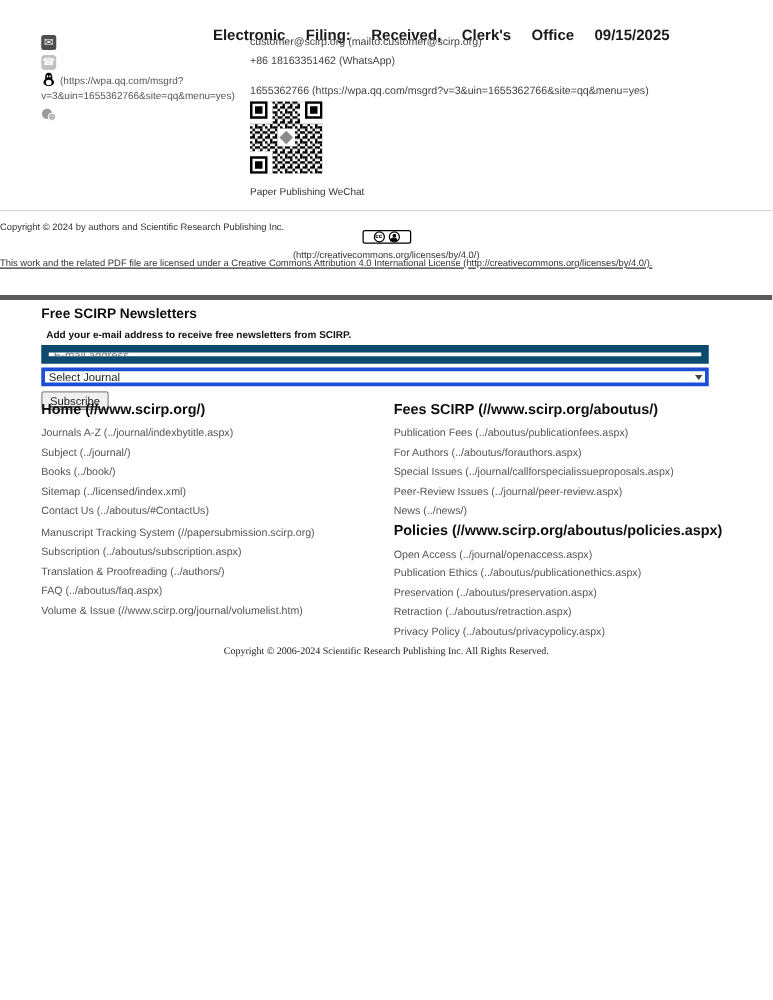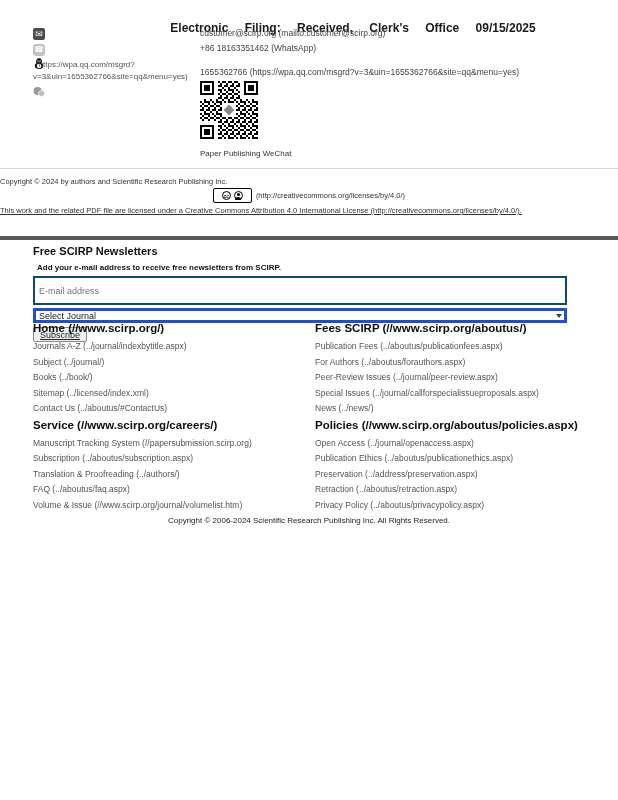--- a/index.html
+++ b/index.html
@@ -11,71 +11,71 @@
          font-size:12px;font-weight:700;word-spacing:13px;color:#1a1a1a;white-space:nowrap;padding-left:44px;}
 
   
   .contact-left{position:absolute;left:33px;top:27px;width:175px;height:75px;font-size:8px;color:#555;}
   .ci{position:absolute;display:inline-flex;align-items:center;justify-content:center;
       width:12px;height:12px;line-height:12px;}
   .ci.email{left:0;top:1px;background:#4d4d4d;border-radius:2px;color:#fff;font-size:9px;}
   .ci.wa{left:0;top:17px;background:#c2c2c2;border-radius:3px;color:#fff;font-size:8px;}
   .ci.qq{left:0;top:30px;}
   .ci.wx{left:0;top:59px;}
-  .qq-t1{position:absolute;left:3px;top:33px;white-space:nowrap;}
+  .qq-t1{position:absolute;left:15px;top:33px;white-space:nowrap;}
   .qq-t2{position:absolute;left:0;top:45px;white-space:nowrap;}
 
   .contact-right{position:absolute;left:200px;top:28px;width:412px;font-size:8.5px;color:#444;}
   .cr-line{position:absolute;left:0;white-space:nowrap;}
   .cr-1{top:0;}
   .cr-2{top:15px;}
   .cr-3{top:39px;text-align:center;}
   .qr{position:absolute;left:0;top:53px;}
   .qr-caption{position:absolute;left:0;top:121px;font-size:8px;color:#333;white-space:nowrap;}
 
   .rule{position:absolute;top:168px;left:0;width:100%;border-top:1px solid #d9d9d9;}
 
   
   .license{position:absolute;top:177px;left:0;width:100%;text-align:left;font-size:7.5px;color:#333;}
-  .cc-row{margin-top:2px;display:flex;justify-content:center;align-items:center;gap:4px;height:15px;}
+  .cc-row{margin-top:2px;display:flex;justify-content:center;align-items:center;gap:4px;height:15px;flex-direction:column;}
   .cc-badge{display:inline-flex;align-items:center;justify-content:center;gap:3px;
             width:37px;height:13px;border:1px solid #000;border-radius:2px;background:#fff;}
   .cc-circ{display:inline-flex;align-items:center;justify-content:center;width:9px;height:9px;
            border:1px solid #000;border-radius:50%;font-size:5px;font-weight:700;color:#000;box-sizing:border-box;}
   .person{position:relative;width:3px;height:3px;border-radius:50%;background:#000;top:-1px;}
   .person::after{content:"";position:absolute;top:3.5px;left:-1.5px;width:6px;height:3px;
                  border-radius:3px 3px 0 0;background:#000;}
   .lic-3{margin-top:3px;text-decoration:underline;}
 
   .darkbar{position:absolute;top:236px;left:0;width:100%;height:4px;background:#5a5a5a;}
 
   
   .newsletter{position:absolute;left:33px;top:245px;width:534px;}
   .nl-title{font-size:11px;font-weight:700;color:#0f0f0f;}
   .nl-sub{font-size:8px;font-weight:700;margin:6px 0 0 4px;color:#111;}
-  .nl-email{display:block;margin-top:4px;width:100%;box-sizing:border-box;height:29px;
-            border:2px solid #0c4a6e;border-radius:0;font-size:9px;padding:0 4px;
+  .nl-email{display:block;margin-top:4px;width:100%;box-sizing:border-box;height:15px;
+            border:6px solid #0c4a6e;border-radius:0;font-size:9px;padding:0 4px;
             font-family:"Liberation Sans",sans-serif;}
   .nl-select-wrap{position:relative;margin-top:3px;}
   .nl-select{display:block;width:100%;height:15px;box-sizing:border-box;border:3px solid #1d4ed8;
              border-radius:0;font-size:9px;padding:0 3px;background:#fff;color:#222;
              appearance:none;-webkit-appearance:none;-moz-appearance:none;
              font-family:"Liberation Sans",sans-serif;}
   .caret{position:absolute;right:5px;top:6px;width:0;height:0;pointer-events:none;
          border-left:3px solid transparent;border-right:3px solid transparent;border-top:4px solid #444;}
   .nl-btn{margin-top:4px;height:15px;border:1px solid #8a8a8a;background:#f0f0f0;color:#222;
           font-size:9px;padding:0 6px;border-radius:2px;font-family:"Liberation Sans",sans-serif;text-decoration:underline;}
 
   
   .nav{position:absolute;left:33px;top:322px;width:560px;display:grid;
        grid-template-columns:282px 278px;row-gap:2px;}
   .nav-title{font-size:11.5px;font-weight:700;color:#0d0d0d;margin-bottom:5px;white-space:nowrap;}
   .nav-item{font-size:8.5px;color:#555;line-height:15.5px;white-space:nowrap;cursor:pointer;}
 
-  .bottom-copy{position:absolute;top:516px;left:0;width:100%;text-align:center;font-size:8px;color:#222;}
+  .bottom-copy{position:absolute;top:516px;left:0;width:100%;text-align:center;font-size:8px;color:#222;font-family:Liberation Serif, serif;}
 </style>
 </head>
 <body>
 
 <div class="page">
 
   <div class="stamp">Electronic Filing: Received, Clerk's Office 09/15/2025</div>
 
   <div class="contact-left">
     <span class="ci email">✉</span>
@@ -185,39 +185,38 @@
       <div class="nav-item">Subject (../journal/)</div>
       <div class="nav-item">Books (../book/)</div>
       <div class="nav-item">Sitemap (../licensed/index.xml)</div>
       <div class="nav-item">Contact Us (../aboutus/#ContactUs)</div>
     </div>
 
     <div class="nav-group">
       <div class="nav-title">Fees SCIRP (//www.scirp.org/aboutus/)</div>
       <div class="nav-item">Publication Fees (../aboutus/publicationfees.aspx)</div>
       <div class="nav-item">For Authors (../aboutus/forauthors.aspx)</div>
+      <div class="nav-item">Special Issues (../journal/callforspecialissueproposals.aspx)</div>
       <div class="nav-item">Peer-Review Issues (../journal/peer-review.aspx)</div>
-      <div class="nav-item">Special Issues (../journal/callforspecialissueproposals.aspx)</div>
       <div class="nav-item">News (../news/)</div>
     </div>
 
     <div class="nav-group">
-      <div class="nav-title">Service (//www.scirp.org/careers/)</div>
       <div class="nav-item">Manuscript Tracking System (//papersubmission.scirp.org)</div>
       <div class="nav-item">Subscription (../aboutus/subscription.aspx)</div>
       <div class="nav-item">Translation &amp; Proofreading (../authors/)</div>
       <div class="nav-item">FAQ (../aboutus/faq.aspx)</div>
       <div class="nav-item">Volume &amp; Issue (//www.scirp.org/journal/volumelist.htm)</div>
     </div>
 
     <div class="nav-group">
       <div class="nav-title">Policies (//www.scirp.org/aboutus/policies.aspx)</div>
       <div class="nav-item">Open Access (../journal/openaccess.aspx)</div>
       <div class="nav-item">Publication Ethics (../aboutus/publicationethics.aspx)</div>
-      <div class="nav-item">Preservation (../address/preservation.aspx)</div>
+      <div class="nav-item">Preservation (../aboutus/preservation.aspx)</div>
       <div class="nav-item">Retraction (../aboutus/retraction.aspx)</div>
       <div class="nav-item">Privacy Policy (../aboutus/privacypolicy.aspx)</div>
     </div>
 
   </div>
 
   <div class="bottom-copy">Copyright © 2006-2024 Scientific Research Publishing Inc. All Rights Reserved.</div>
 
 </div>
 

